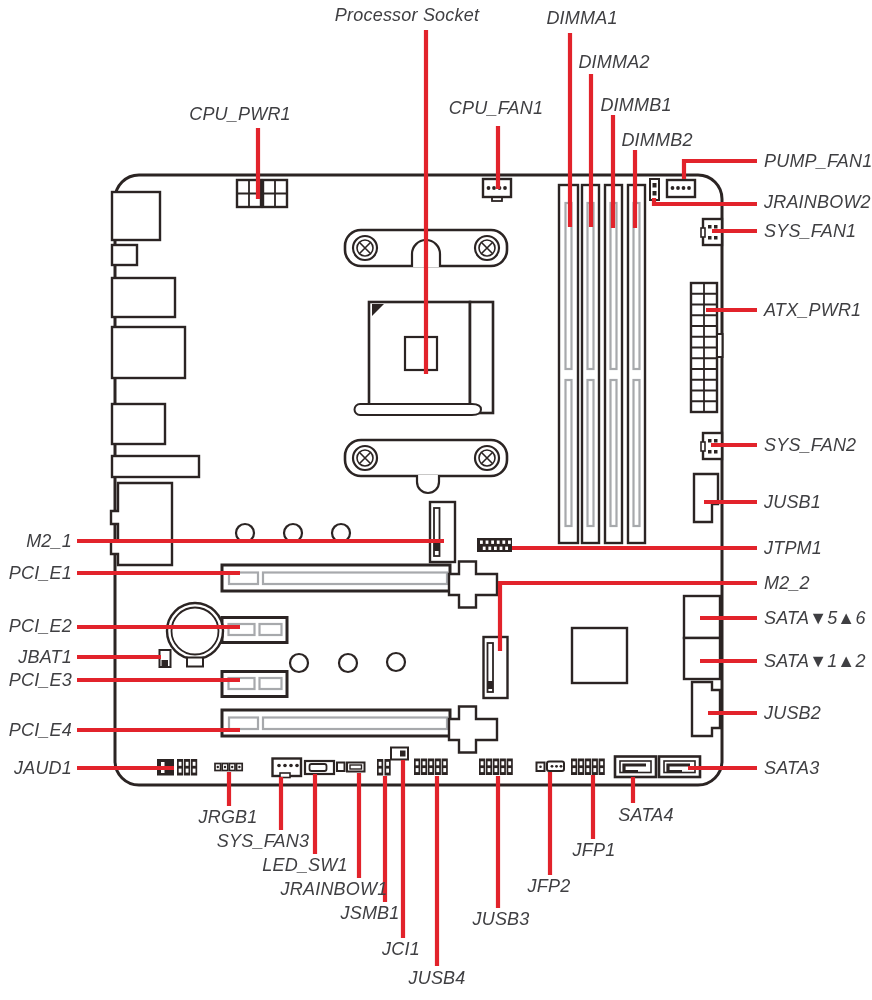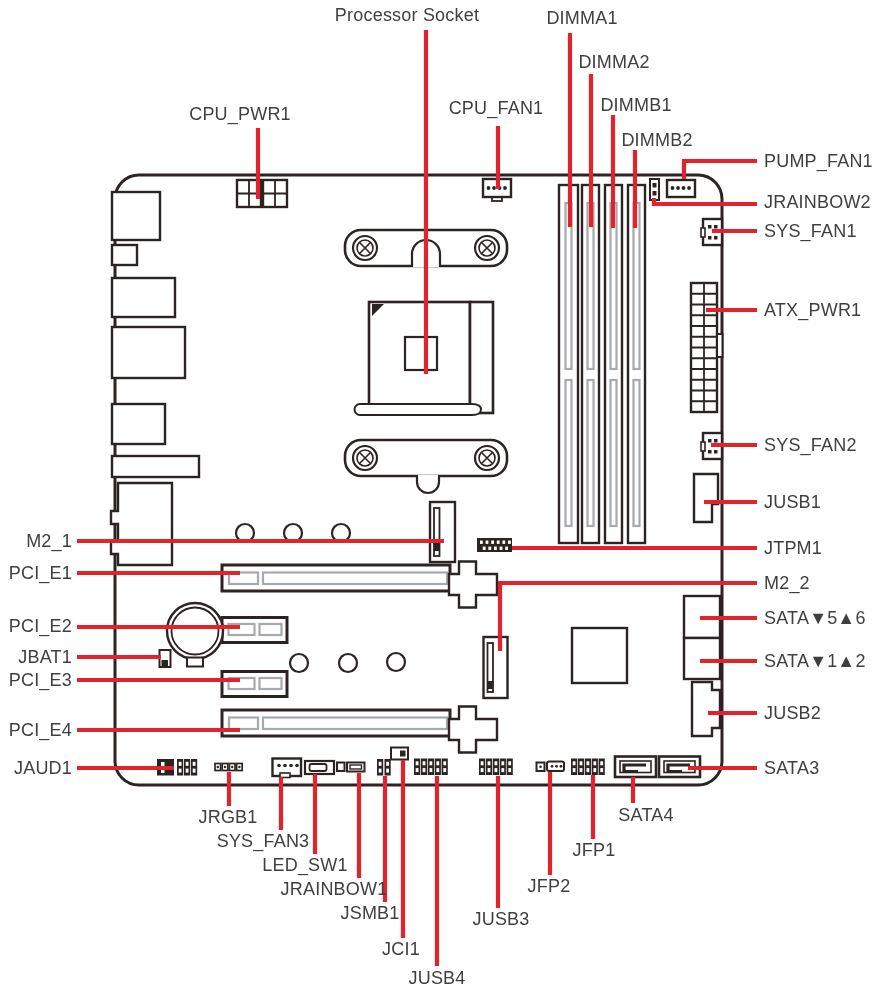--- a/index.html
+++ b/index.html
@@ -1,16 +1,16 @@
 <!DOCTYPE html>
 <html style="--accent: #e2232b; --ink: #2b2423; --text: #3f3f42; --gray: #a7a9ac; --bg: #ffffff;"><head>
 <meta charset="utf-8">
 <style>
   html,body{margin:0;padding:0;background:#fff;}
-  .page{width:872px;height:1000px;position:relative;background:var(--bg,#fff);}
+  .page{width:872px;height:1000px;position:relative;background:var(--bg,#fff);font-style:italic;}
   svg{display:block;}
   .lbl{font-family:"Liberation Sans","DejaVu Sans",sans-serif;font-size:18px;fill:var(--text,#3f3f42);letter-spacing:.2px;}
   .red{stroke:var(--accent,#e2232b);stroke-width:4.2;fill:none;}
   .board{fill:#fff;stroke:var(--ink,#2b2423);stroke-width:3;}
   .part{fill:#fff;stroke:var(--ink,#2b2423);stroke-width:2.4;}
   .part-bold{fill:#fff;stroke:var(--ink,#2b2423);stroke-width:3;}
   .part-thin{fill:none;stroke:var(--ink,#2b2423);stroke-width:1.8;}
   .graybar{fill:#fff;stroke:var(--gray,#a7a9ac);stroke-width:2.2;}
   .inkfill{fill:var(--ink,#2b2423);stroke:none;}
   .dot{fill:var(--ink,#2b2423);}

